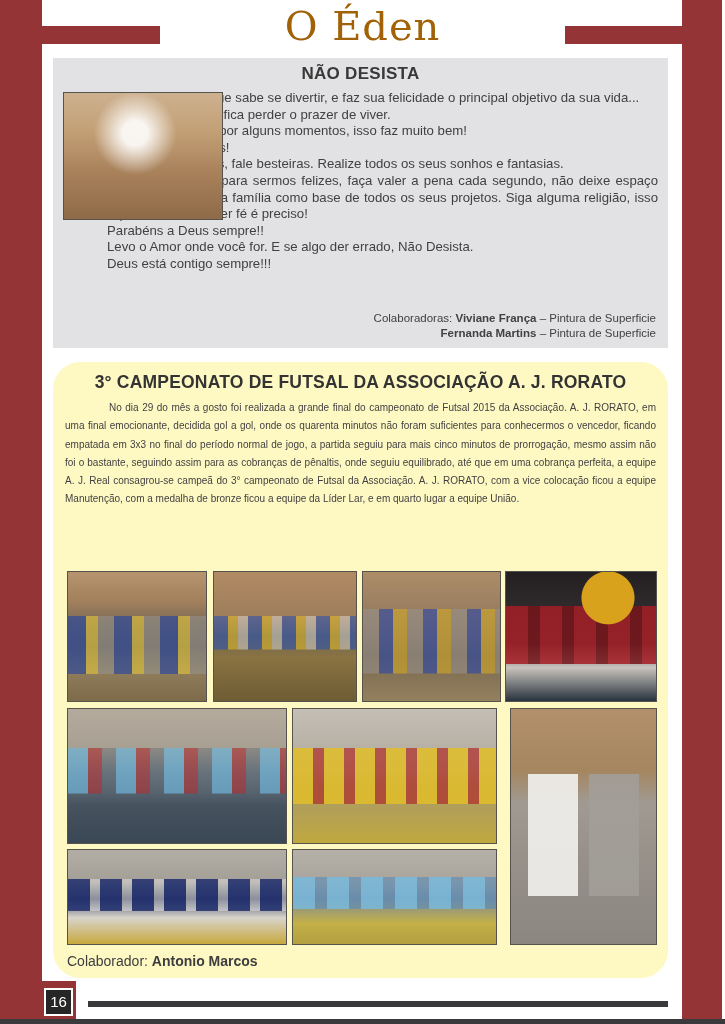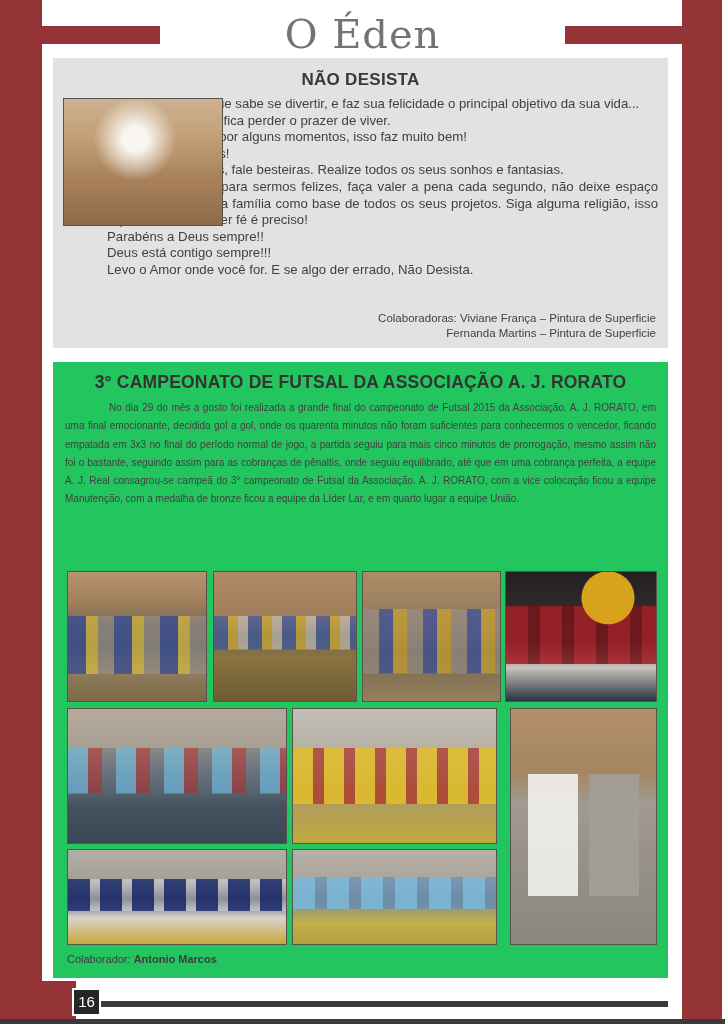--- a/index.html
+++ b/index.html
@@ -10,62 +10,62 @@
   }
   
   .bar { position:absolute; background:#953437; }
   .bar-left  { left:0; top:0; width:42px; height:1019px; }
   .bar-right { left:682px; top:0; width:40px; height:1019px; }
   .bar-top-left  { left:42px; top:26px; width:118px; height:18px; }
   .bar-top-right { left:565px; top:26px; width:117px; height:18px; }
 
   
   .masthead {
-    position:absolute; left:225px; top:10px; width:275px; height:50px;
+    position:absolute; left:225px; top:2px; width:275px; height:50px;
     text-align:center; font-family:"DejaVu Serif", serif;
-    font-size:40px; line-height:48px; color:#737373; letter-spacing:1px;
+    font-size:40px; line-height:48px; color:#a16207; letter-spacing:1px;
   }
 
   
   .article1 {
     position:absolute; left:53px; top:58px; width:615px; height:290px;
-    background:#e2e2e4; padding:10px 10px; color:#414143;
+    background:#e2e2e4; padding:4px 10px; color:#414143;
   }
   .article1 h1 {
     text-align:center; font-size:17px; letter-spacing:.3px;
     color:#383838; margin:2px 0 6px 0;
   }
   .a1-photo {
     float:left; width:160px; height:128px; margin:2px 9px 4px 0;
   }
   .a1p {
     font-size:13.2px; line-height:16.6px; text-align:justify;
     text-indent:44px; color:#414143;
   }
   .clear { clear:left; }
   .credits {
     position:absolute; right:12px; bottom:8px; text-align:right;
     font-size:11.5px; line-height:14.5px; color:#414143;
   }
-  .credits b { font-weight:normal; }
+  .credits b { font-weight:bold; }
 
   .article2 {
     position:absolute; left:53px; top:362px; width:615px; height:616px;
-    background:#22c55e; color:#413f41;
+    background:#fef9c3; color:#413f41;border-radius:27px;
   }
   .article2 h2 {
     text-align:center; font-size:17.5px; letter-spacing:.2px;
     color:#333333; margin:10px 8px 6px 8px;
   }
   .a2-body {
     margin:6px 12px 0 12px; font-size:10px; line-height:18.3px;
     text-align:justify; text-indent:44px;
   }
   .colab {
-    position:absolute; left:14px; top:591px; font-size:11px; color:#3d3d3f;
+    position:absolute; left:14px; top:591px; font-size:14px; color:#3d3d3f;
   }
   .colab b { font-weight:bold; }
 
   
   .ph { position:absolute; border:1px solid #56524e; background-repeat:no-repeat; }
   .p-river {
     background-image:
       radial-gradient(circle at 45% 32%, rgba(255,255,255,.9) 0 10%, rgba(255,255,255,0) 34%),
       linear-gradient(180deg,#cdb190 0%,#c3a076 30%,#a9825c 62%,#8f6a48 100%);
     background-size:100% 100%,100% 100%;
@@ -116,21 +116,21 @@
       repeating-linear-gradient(90deg, rgba(120,185,220,.85) 0 22px, rgba(90,140,185,.6) 22px 34px),
       linear-gradient(180deg,#b5b1a9 0%,#a9a49b 34%,#7e8c96 52%,#c4b047 78%,#b3a040 100%);
     background-size:100% 34%,100% 100%; background-position:0 44%,0 0; }
 
   
   .footer-rule { position:absolute; left:88px; top:1001px; width:580px; height:6px; background:#3a3a3c; }
   .pn-block { position:absolute; left:0; top:981px; width:76px; height:38px; background:#953437; }
   .pn-box {
     position:absolute; left:44px; top:7px; width:29px; height:28px;
     background:#262626; border:2px solid #ffffff; color:#ffffff;
-    font-size:15px; line-height:24px; text-align:center;margin-left:28px;
+    font-size:15px; line-height:24px; text-align:center;
   }
   .bottom-strip { position:absolute; left:0; top:1019px; width:725px; height:5px; background:#3a3a3c; }
 </style>
 </head>
 <body>
 
 <div class="page">
 
   <div class="bar bar-left"></div>
   <div class="bar bar-right"></div>
@@ -142,22 +142,22 @@
   <section class="article1">
     <h1>NÃO DESISTA</h1>
     <div class="a1-photo ph p-river"></div>
     <p class="a1p">Parabéns a você que sabe se divertir, e faz sua felicidade o principal objetivo da sua vida...</p>
     <p class="a1p">Ser adulto não significa perder o prazer de viver.</p>
     <p class="a1p">Volte a ser criança por alguns momentos, isso faz muito bem!</p>
     <p class="a1p">Saia com os amigos!</p>
     <p class="a1p">Sorria, conte piadas, fale besteiras. Realize todos os seus sonhos e fantasias.</p>
     <p class="a1p clear">Viemos ao mundo para sermos felizes, faça valer a pena cada segundo, não deixe espaço para a solidão. Tenha a sua família como base de todos os seus projetos. Siga alguma religião, isso será vital para a sua vida, ter fé é preciso!</p>
     <p class="a1p">Parabéns a Deus sempre!!</p>
+    <p class="a1p">Levo o Amor onde você for. E se algo der errado, Não Desista.</p>
     <p class="a1p">Deus está contigo sempre!!!</p>
-    <p class="a1p">Levo o Amor onde você for. E se algo der errado, Não Desista.</p>
     <div class="credits">
       <div>
         <span>Colaboradoras:</span>
         <b>Viviane França</b>
         <span>– Pintura de Superficie</span>
       </div>
       <div>
         <b>Fernanda Martins</b>
         <span>– Pintura de Superficie</span>
       </div>

